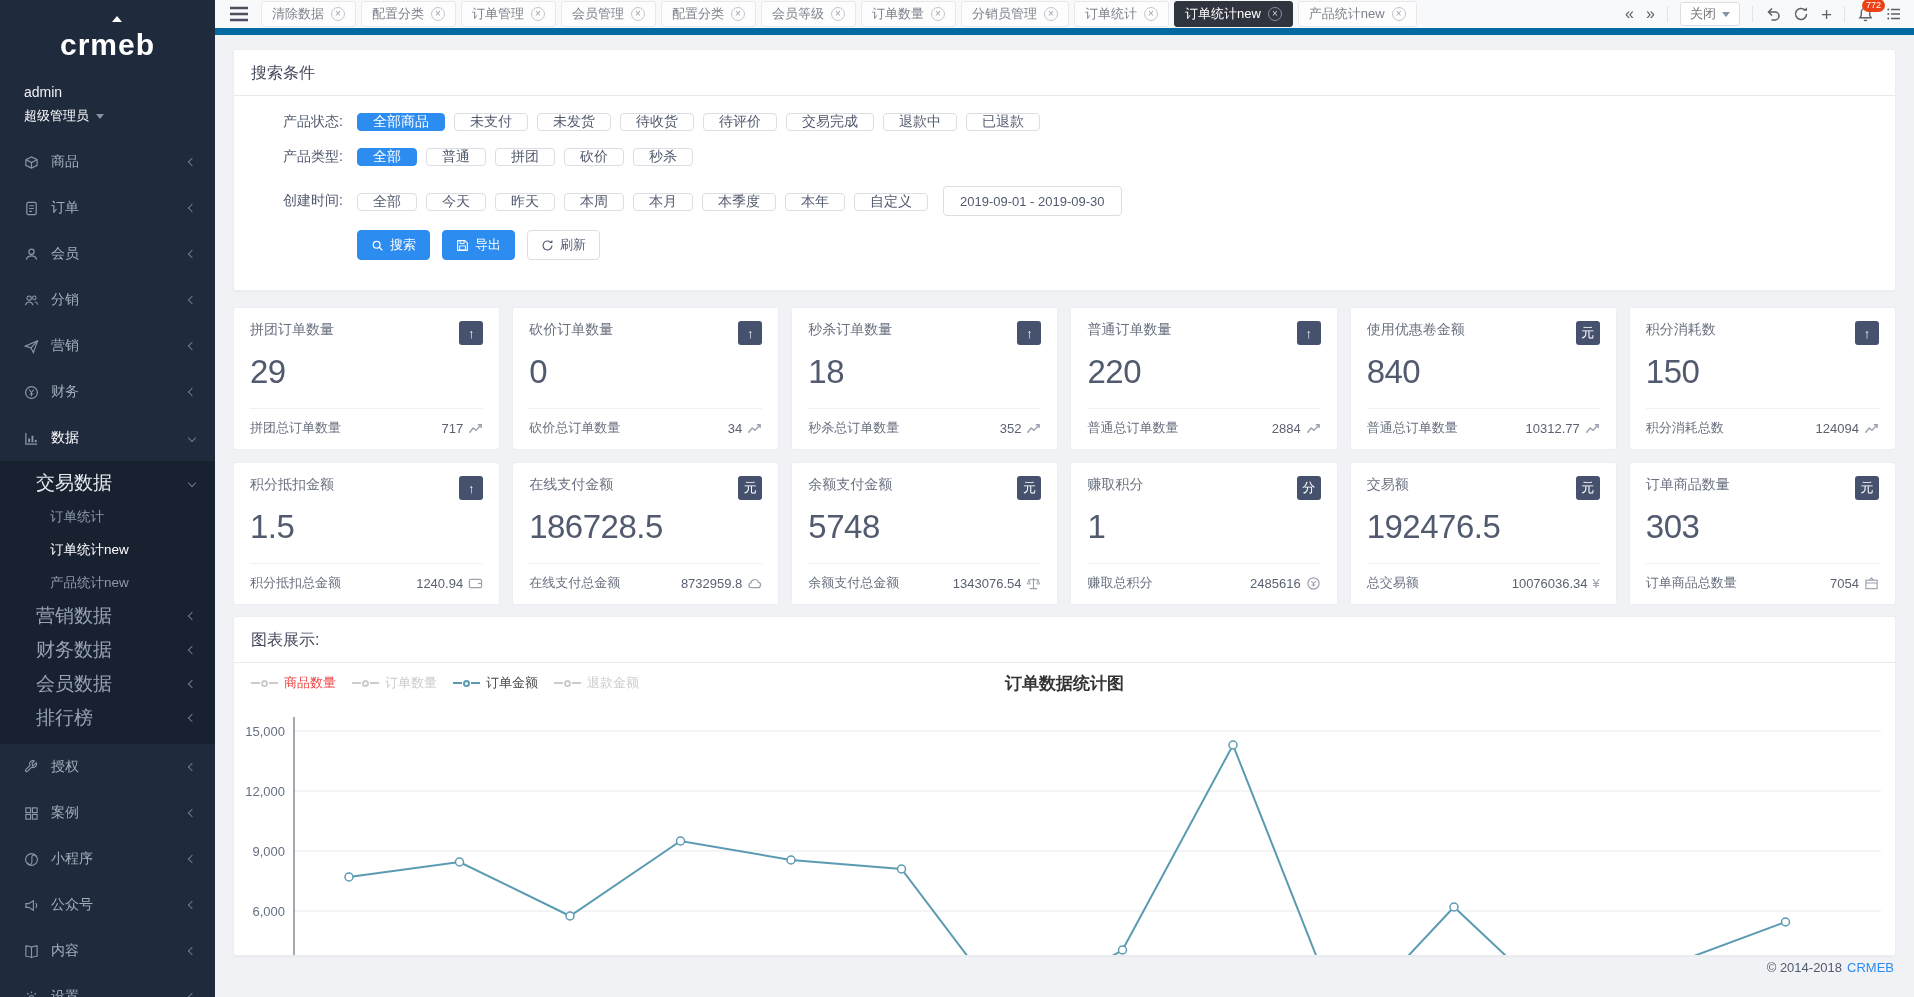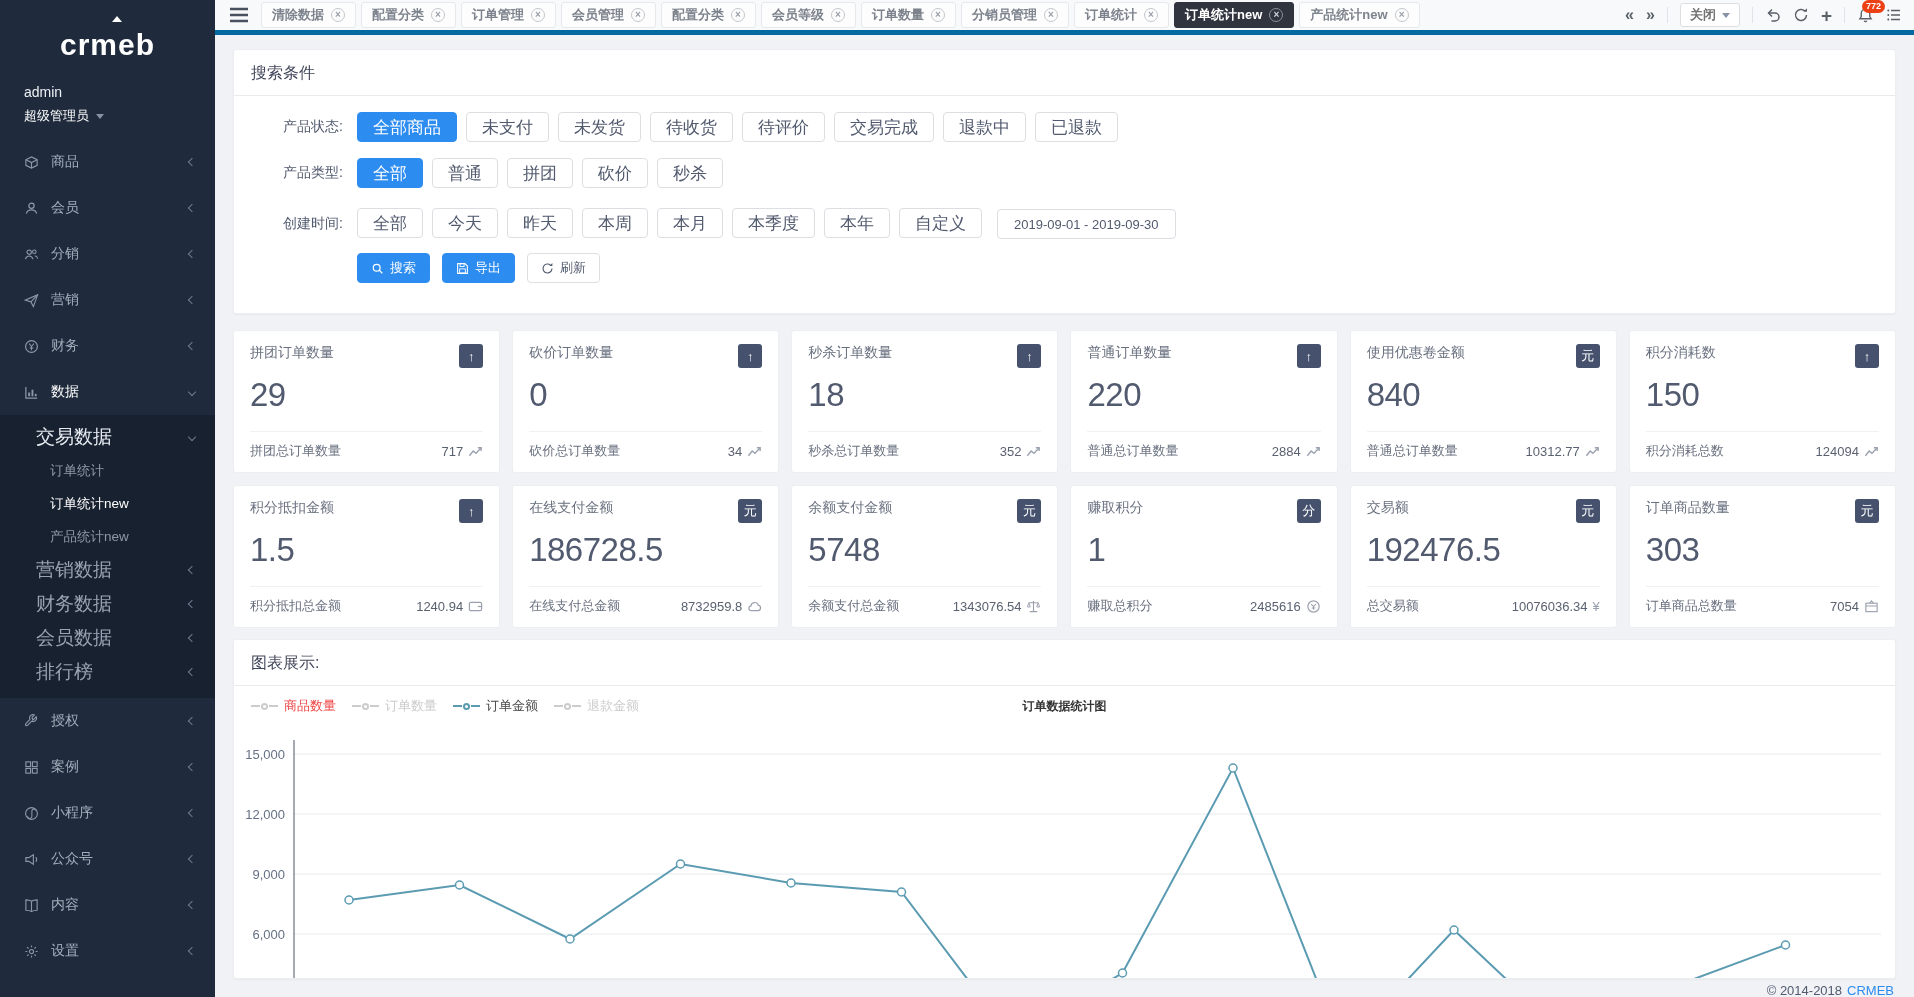--- a/index.html
+++ b/index.html
@@ -28,21 +28,21 @@
   .submenu { background:rgba(0,0,0,.22); padding:5px 0 9px; }
   .mi2 { height:34px; display:flex; align-items:center; padding:0 20px 0 36px; color:#98a3b3; font-size:19px; cursor:pointer; }
   .mi2.open { color:#e8edf3; }
   .mi3 { height:33px; display:flex; align-items:center; padding:0 20px 0 50px; color:#8e99a9; font-size:13.5px; cursor:pointer; }
   .mi3.active { color:#ffffff; }
 
   
   .main { flex:1; display:flex; flex-direction:column; height:997px; overflow:hidden; }
 
   
-  .tabbar { height:35px; min-height:35px; background:#f8f9fb; border-bottom:5px solid #0369a1; display:flex; align-items:center; padding:0 12px 0 8px;font-weight:bold; }
+  .tabbar { height:35px; min-height:35px; background:#f8f9fb; border-bottom:7px solid #0369a1; display:flex; align-items:center; padding:0 12px 0 8px; }
   .hamburger { width:24px; height:24px; color:#495060; margin:0 10px 0 4px; cursor:pointer; flex:none; }
   .tabs { display:flex; gap:5px; flex:1; overflow:hidden; }
   .tab { height:26px; display:inline-flex; align-items:center; gap:7px; padding:0 10px; background:#fdfdfd;
          border:1px solid #e6e8eb; border-radius:3px; font-size:13px; color:#7d838d; white-space:nowrap; cursor:pointer; }
   .tab.active { background:#30343e; border-color:#30343e; color:#fff; }
   .tab-close { width:14px; height:14px; border:1px solid #c3c7cd; border-radius:50%; display:inline-flex;
          align-items:center; justify-content:center; font-size:10px; line-height:1; color:#9aa0a9; cursor:pointer; }
   .tab.active .tab-close { border-color:#8a8f99; color:#cfd3da; }
   .tab-controls { margin-left:auto; display:flex; align-items:center; gap:12px; color:#5a6068; padding-left:10px; flex:none; }
   .ctrl { font-size:16px; line-height:1; cursor:pointer; color:#5a6068; }
@@ -55,22 +55,22 @@
          padding:2px 4px; border-radius:7px; }
 
   
   .content { flex:1; overflow:hidden; padding:14px 18px 0; }
   .panel { background:#fff; border:1px solid #eceef2; border-radius:3px; box-shadow:0 1px 2px rgba(0,0,0,.04); }
   .panel-header { padding:13px 17px 11px; font-size:16px; color:#42485b; border-bottom:1px solid #e9eaec; }
 
   .frow { display:flex; align-items:center; margin-top:16px; padding:0 17px; }
   .frow.r3 { margin-top:20px; }
   .flabel { width:92px; text-align:right; margin-right:14px; font-size:14px; color:#515a6e; flex:none; }
-  .opt { height:30px; padding:0 15px; margin-right:9px; border:1px solid #dcdee2; background:#fff; border-radius:4px;
-         font-size:17px; color:#515a6e; display:inline-flex; align-items:center; cursor:pointer; font-family:inherit; }
+  .opt { height:18px; padding:0 15px; margin-right:9px; border:1px solid #dcdee2; background:#fff; border-radius:4px;
+         font-size:14px; color:#515a6e; display:inline-flex; align-items:center; cursor:pointer; font-family:inherit; }
   .opt.on { background:#2d8cf0; border-color:#2d8cf0; color:#fff; }
   .date-box { height:30px; display:inline-flex; align-items:center; padding:0 16px; border:1px solid #dcdee2;
          border-radius:4px; font-size:13px; color:#515a6e; margin-left:6px; cursor:pointer; }
   .action-row { margin-top:14px; padding:0 17px 30px 123px; display:flex; gap:12px; }
   .btn { height:30px; padding:0 13px; border-radius:4px; font-size:13px; display:inline-flex; align-items:center; gap:6px;
          border:1px solid #dcdee2; background:#fff; color:#515a6e; cursor:pointer; font-family:inherit; }
   .btn.primary { background:#2d8cf0; border-color:#2d8cf0; color:#fff; }
   .btn .ic { width:13px; height:13px; }
 
   
@@ -83,21 +83,21 @@
   .card-value { font-size:33px; color:#515a6e; margin-top:8px; letter-spacing:-.5px; }
   .card-foot { margin-top:auto; border-top:1px solid #f0f1f4; padding:10px 0 12px; display:flex;
            justify-content:space-between; align-items:center; font-size:13px; color:#69707f; }
   .card-sub-val { display:inline-flex; align-items:center; gap:5px; color:#5a6170; }
   .sub-ic { width:15px; height:15px; color:#9aa1ad; }
   .yen-glyph { color:#9aa1ad; font-size:13px; }
 
   
   .chart-panel { margin-top:11px; height:340px; overflow:hidden; }
   .legend-row { position:relative; height:40px; display:flex; align-items:center; padding:0 17px; }
-  .chart-title { position:absolute; left:0; right:0; text-align:center; font-size:12px; font-weight:bold; color:#333; }
+  .chart-title { position:absolute; left:0; right:0; text-align:center; font-size:17px; font-weight:bold; color:#333; }
   .lg { display:inline-flex; align-items:center; margin-right:16px; cursor:pointer; position:relative; z-index:1; }
   .lg-line { width:9px; height:2px; background:#ccc; }
   .lg-dot { width:7px; height:7px; border:2px solid #ccc; border-radius:50%; background:#fff; margin:0 1px; }
   .lg-label { margin-left:6px; font-size:13px; color:#ccc; }
   #chart-svg { display:block; }
   .gridline { stroke:#e8eaee; stroke-width:1; }
   .axisline { stroke:#4c5566; stroke-width:1; }
   .ytick { fill:#657084; font-size:13px; text-anchor:end; font-family:inherit; }
   .serline { fill:none; stroke-width:2; }
   .dot { fill:#fff; stroke-width:1.5; }
@@ -124,20 +124,30 @@
   </div>
   <nav class="menu" id="menu">
       <div class="mi ">
        <span class="mi-ic">
           <svg viewBox="0 0 16 16">
             <path d="M2 5l6-3 6 3v6l-6 3-6-3z" fill="none" stroke="currentColor" stroke-width="1.2"></path>
             <path d="M2 5l6 3 6-3M8 8v6" fill="none" stroke="currentColor" stroke-width="1.2"></path>
           </svg>
         </span>
        <span>商品</span>
+       <span class="chev left"></span>
+     </div>
+      <div class="mi ">
+       <span class="mi-ic">
+          <svg viewBox="0 0 16 16">
+            <rect x="3" y="1.5" width="10" height="13" rx="1.5" fill="none" stroke="currentColor" stroke-width="1.3"></rect>
+            <path d="M5.5 5h5M5.5 8h5M5.5 11h3" fill="none" stroke="currentColor" stroke-width="1.2"></path>
+          </svg>
+        </span>
+       <span>订单</span>
        <span class="chev left"></span>
      </div>
       <div class="mi ">
        <span class="mi-ic">
           <svg viewBox="0 0 16 16">
             <circle cx="8" cy="5" r="2.8" fill="none" stroke="currentColor" stroke-width="1.3"></circle>
             <path d="M2.5 13.5c.8-3 2.8-4 5.5-4s4.7 1 5.5 4" fill="none" stroke="currentColor" stroke-width="1.3"></path>
           </svg>
         </span>
        <span>会员</span>

